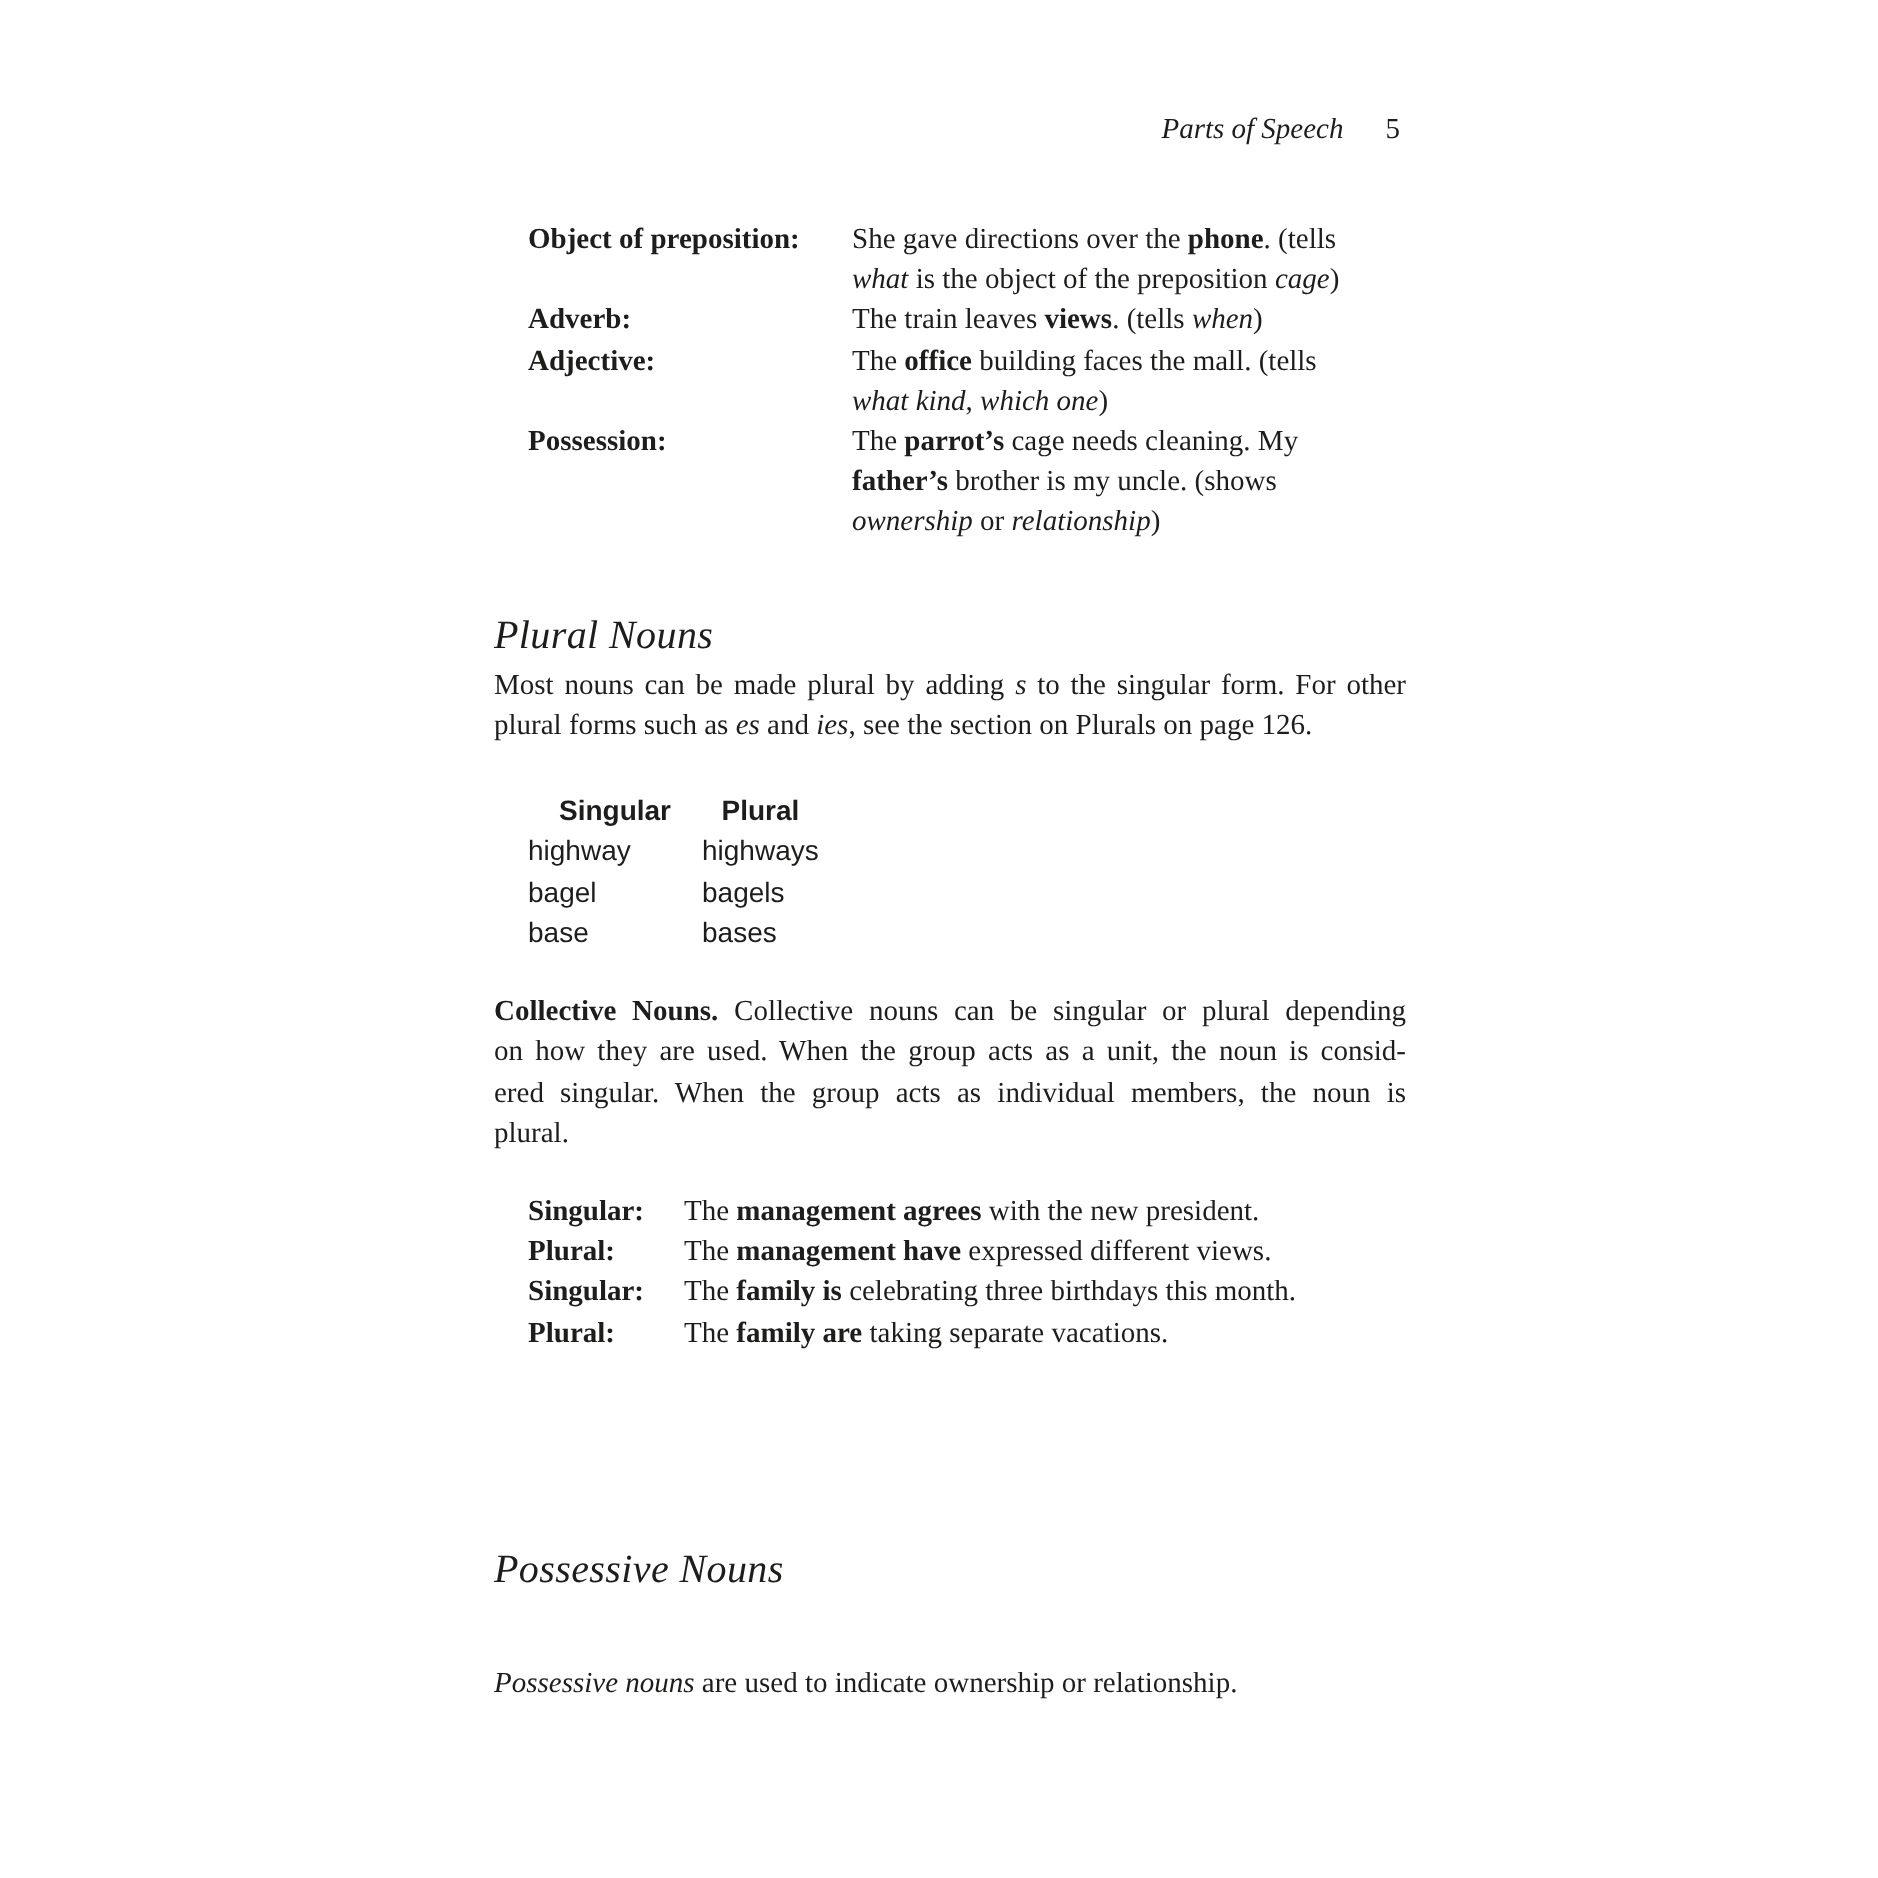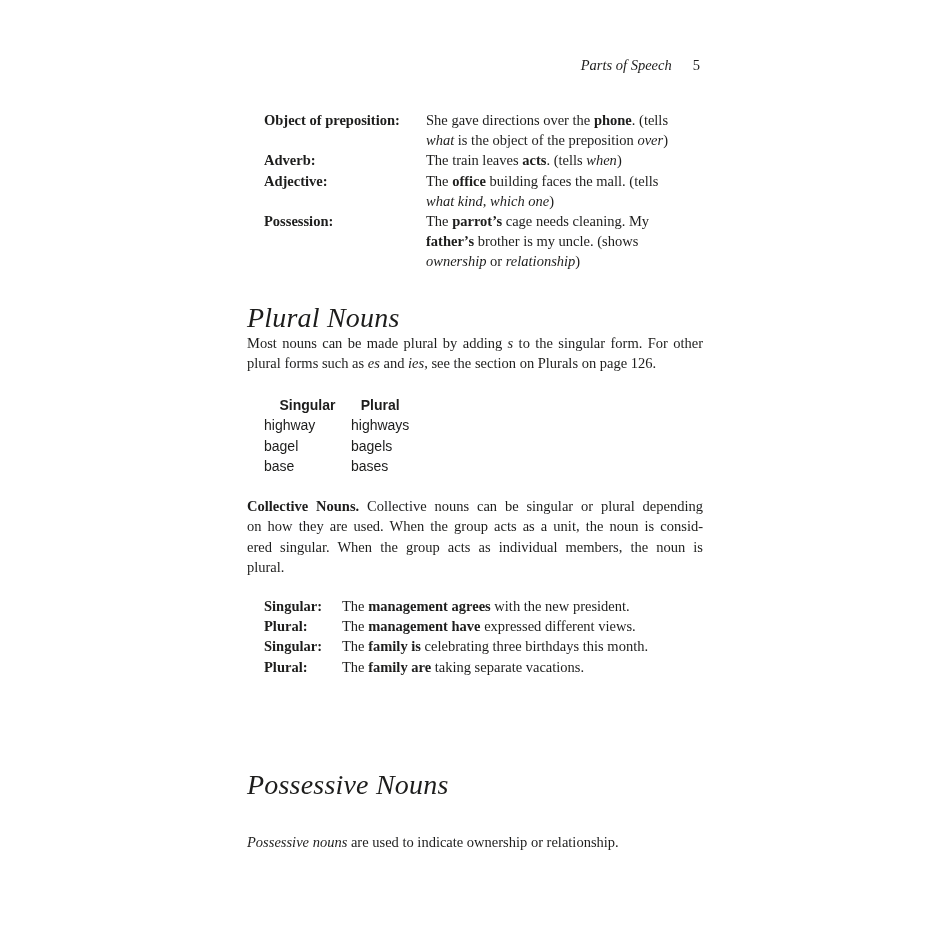--- a/index.html
+++ b/index.html
@@ -23,21 +23,21 @@
     position:absolute; display:grid;
     font-size:14.5px; line-height:20.2px;
   }
   #block1 { left:264px; top:110px; grid-template-columns:162px 292px; }
   #block2 { left:264px; top:596px; grid-template-columns:78px 392px; }
   .ex-label { font-weight:bold; white-space:nowrap; }
   .line { white-space:nowrap; }
   .j { text-align:justify; text-align-last:justify; }
   .section-heading {
     position:absolute; left:247px;
-    font-size:28px; font-style:italic; font-weight:normal;
+    font-size:20px; font-style:italic; font-weight:normal;
     letter-spacing:0.2px; line-height:24px;
   }
   #plural-heading { top:306px; }
   #possessive-heading { top:773px; }
   .para {
     position:absolute; left:247px; width:456px;
     font-size:14.5px; line-height:20.4px;
   }
   #plural-intro { top:333px; }
   #collective-para { top:496px; }
@@ -61,25 +61,25 @@
 
   <div class="running-head">
     <span class="rh-title">Parts of Speech</span>
     <span class="rh-page">5</span>
   </div>
 
   <div class="example-block" id="block1">
       <div class="ex-label">Object of preposition:</div>
       <div class="ex-body">
         <div class="line">She gave directions over the <strong>phone</strong>. (tells</div>
-        <div class="line"><em>what</em> is the object of the preposition <em>over</em>)</div>
+        <div class="line"><em>what</em> is the object of the preposition <em>cage</em>)</div>
       </div>
       <div class="ex-label">Adverb:</div>
       <div class="ex-body">
-        <div class="line">The train leaves <strong>acts</strong>. (tells <em>when</em>)</div>
+        <div class="line">The train leaves <strong>views</strong>. (tells <em>when</em>)</div>
       </div>
       <div class="ex-label">Adjective:</div>
       <div class="ex-body">
         <div class="line">The <strong>office</strong> building faces the mall. (tells</div>
         <div class="line"><em>what kind</em>, <em>which one</em>)</div>
       </div>
       <div class="ex-label">Possession:</div>
       <div class="ex-body">
         <div class="line">The <strong>parrot’s</strong> cage needs cleaning. My</div>
         <div class="line"><strong>father’s</strong> brother is my uncle. (shows</div>

